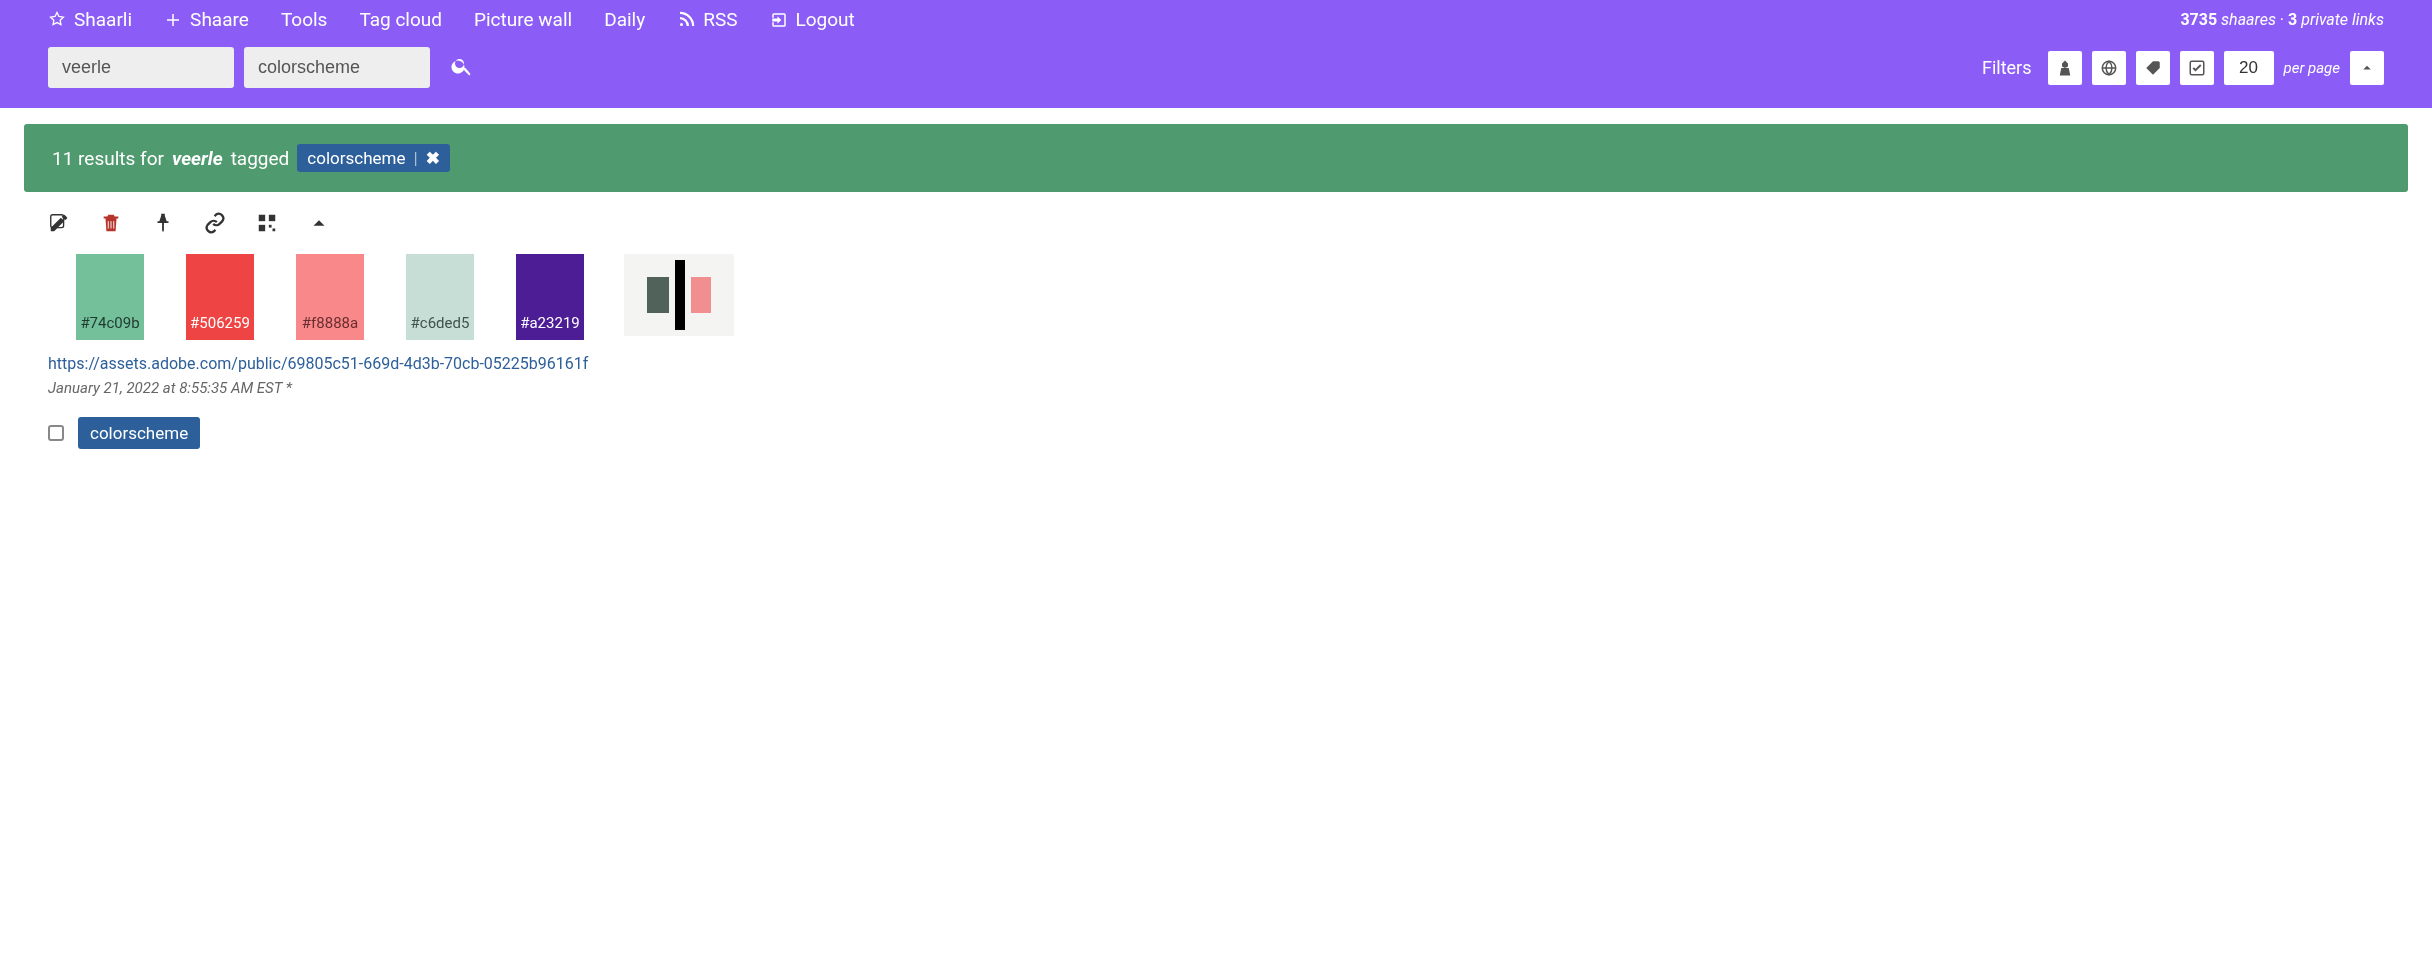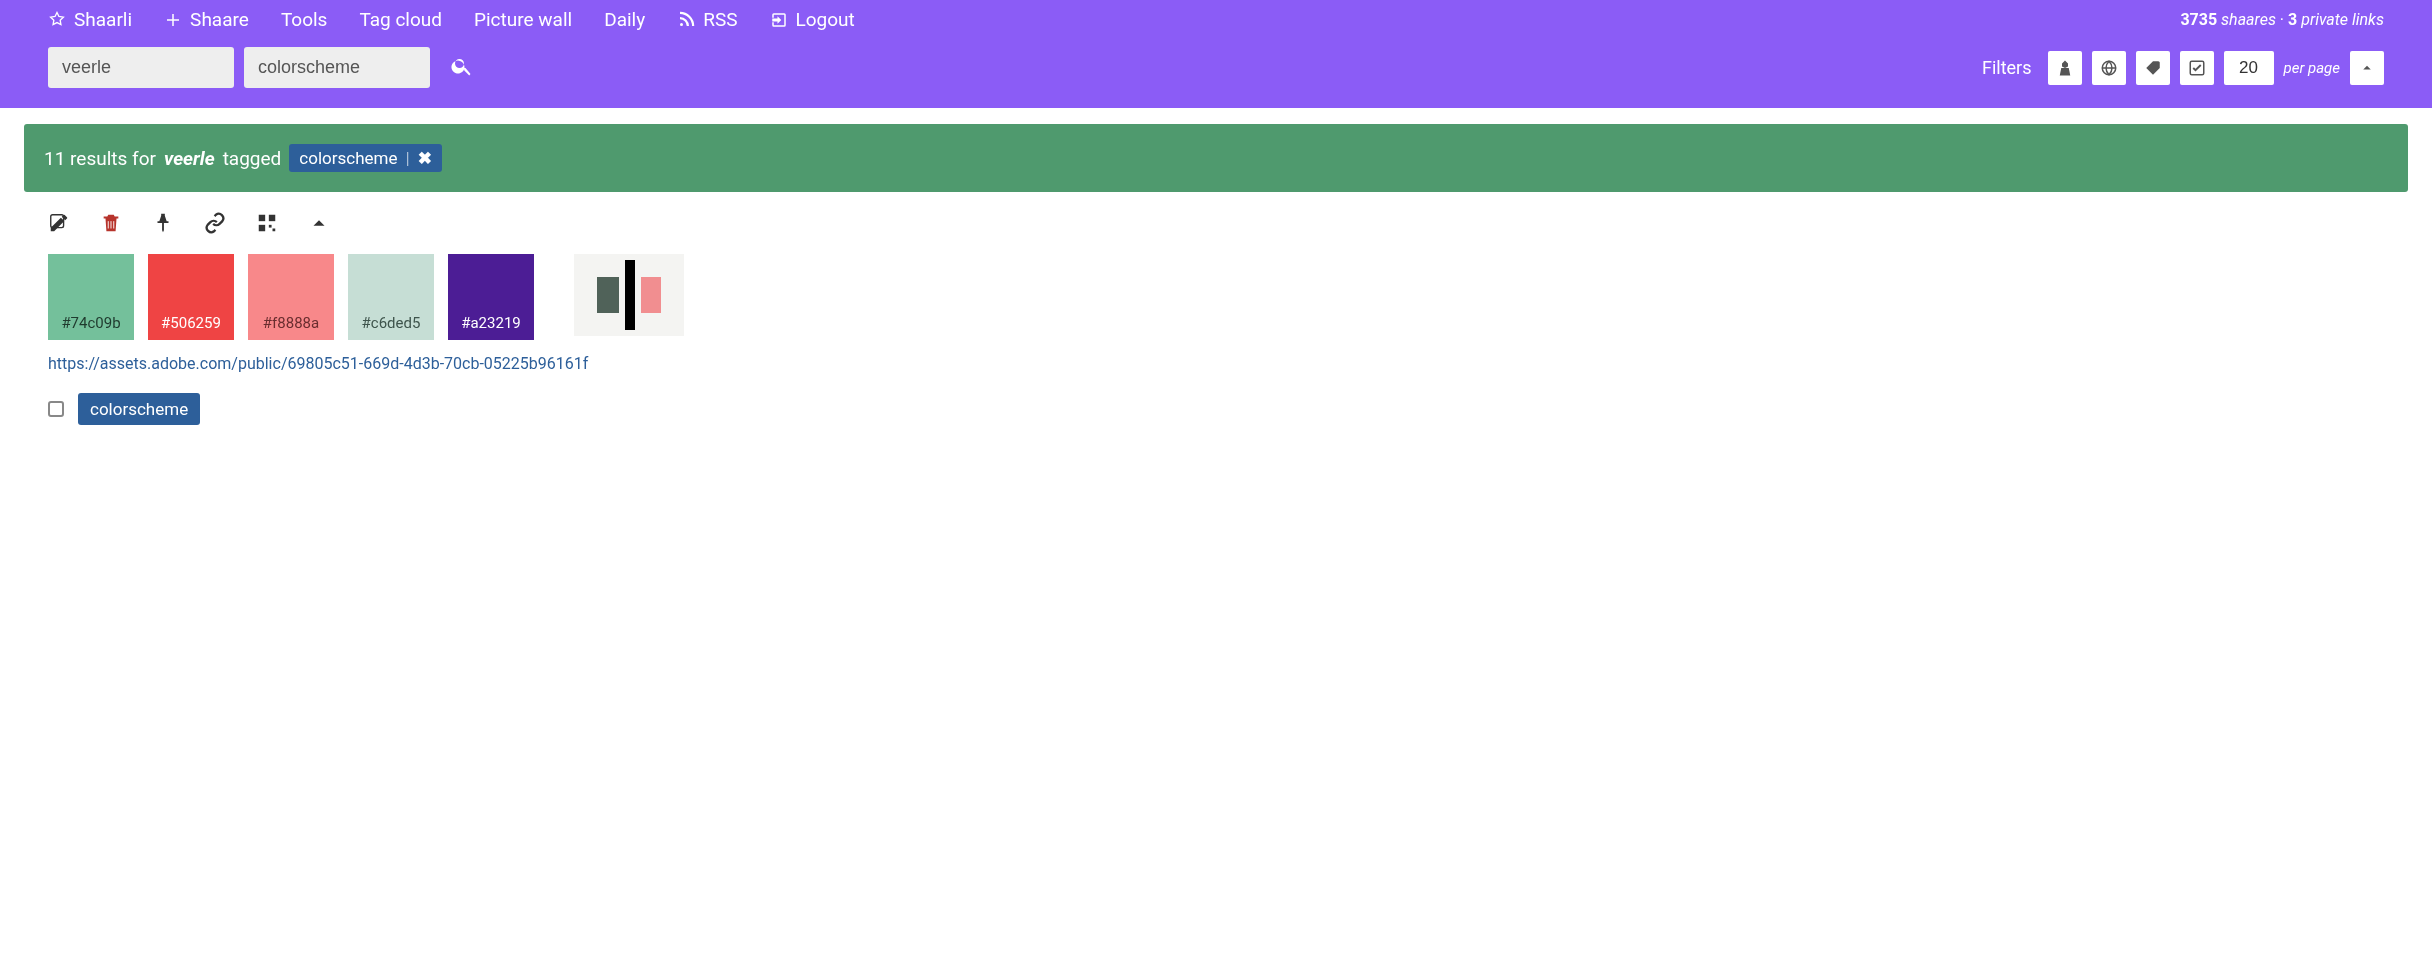--- a/index.html
+++ b/index.html
@@ -20,36 +20,36 @@
 .search-btn { background: none; border: none; color: #fff; cursor: pointer; padding: 0 10px; }
 .search-btn svg { width: 24px; height: 24px; fill: #fff; }
 .spacer { flex: 1; }
 .filters-label { color: #fff; font-size: 18px; margin-right: 6px; }
 .filter-box { background: #fff; width: 34px; height: 34px; display: flex; align-items: center; justify-content: center; cursor: pointer; border-radius: 2px; }
 .filter-box svg { width: 18px; height: 18px; fill: #555; }
 .perpage-input { background: #fff; border: none; width: 50px; height: 34px; text-align: center; font-size: 17px; border-radius: 2px; color: #333; }
 .perpage-label { color: #fff; font-size: 15px; font-style: italic; }
 
 .content { padding: 16px 24px; }
-.results-banner { background: #4f9a6e; color: #fff; padding: 20px 20px; border-radius: 3px; font-size: 19px; display: flex; align-items: center; gap: 8px; }
+.results-banner { background: #4f9a6e; color: #fff; padding: 20px 28px; border-radius: 3px; font-size: 19px; display: flex; align-items: center; gap: 8px; }
 .results-banner .term { font-style: italic; font-weight: 700; }
 .tag-chip { background: #2d5f9a; color: #fff; padding: 4px 10px; border-radius: 3px; display: inline-flex; align-items: center; gap: 8px; font-size: 17px; }
 .tag-chip .rm { cursor: pointer; font-weight: bold; }
 .tag-chip .sep { opacity: 0.6; }
 
 .entry { padding: 20px 24px; }
 .entry-header { display: flex; align-items: flex-start; }
 .entry-title { color: #3d8b63; font-size: 26px; font-weight: 700; flex: 1; cursor: pointer; }
 .entry-actions { display: flex; gap: 30px; align-items: center; }
 .entry-actions .act { cursor: pointer; }
 .entry-actions svg { width: 22px; height: 22px; fill: #333; }
 .entry-actions .del svg { fill: #b7342c; }
 
 .swatches { display: flex; gap: 14px; margin-top: 16px; align-items: flex-start; }
-.swatch { width: 86px; height: 86px; position: relative; display: flex; align-items: flex-end; justify-content: center; }
+.swatch { width: 68px; height: 86px; position: relative; display: flex; align-items: flex-end; justify-content: center; margin-left: 28px; }
 .swatch-label { font-size: 15px; color: inherit; padding-bottom: 8px; }
 .thumb { width: 110px; height: 82px; background: #f4f4f2; margin-left: 26px; display: flex; align-items: center; justify-content: center; gap: 6px; padding: 12px; }
 .thumb .col { height: 36px; }
 
 .entry-url { color: #2d5f9a; font-size: 16px; margin-top: 14px; display: block; text-decoration: none; cursor: pointer; }
 .entry-date { color: #666; font-style: italic; font-size: 15px; margin-top: 6px; }
 .entry-footer { display: flex; align-items: center; gap: 14px; margin-top: 20px; }
 .checkbox { width: 16px; height: 16px; border: 2px solid #888; border-radius: 3px; cursor: pointer; }
 .entry-tag { background: #2d5f9a; color: #fff; padding: 6px 12px; border-radius: 3px; font-size: 17px; cursor: pointer; }
 </style>
@@ -208,19 +208,20 @@
           <span class="swatch-label">#a23219</span>
         </div>
         <div class="thumb">
           <div class="col" style="width:22px;background:#506259"></div>
           <div class="col" style="width:10px;background:#000;height:70px"></div>
           <div class="col" style="width:20px;background:#f18e90"></div>
         </div>
       </div>
 
     <a class="entry-url">https://assets.adobe.com/public/69805c51-669d-4d3b-70cb-05225b96161f</a>
+    <div class="entry-date">January 21, 2022 at 8:55:35 AM EST *</div>
 
     <div class="entry-footer">
       <div class="checkbox"></div>
       <span class="entry-tag">colorscheme</span>
     </div>
   </div>
 </div>
 
 </body></html>

